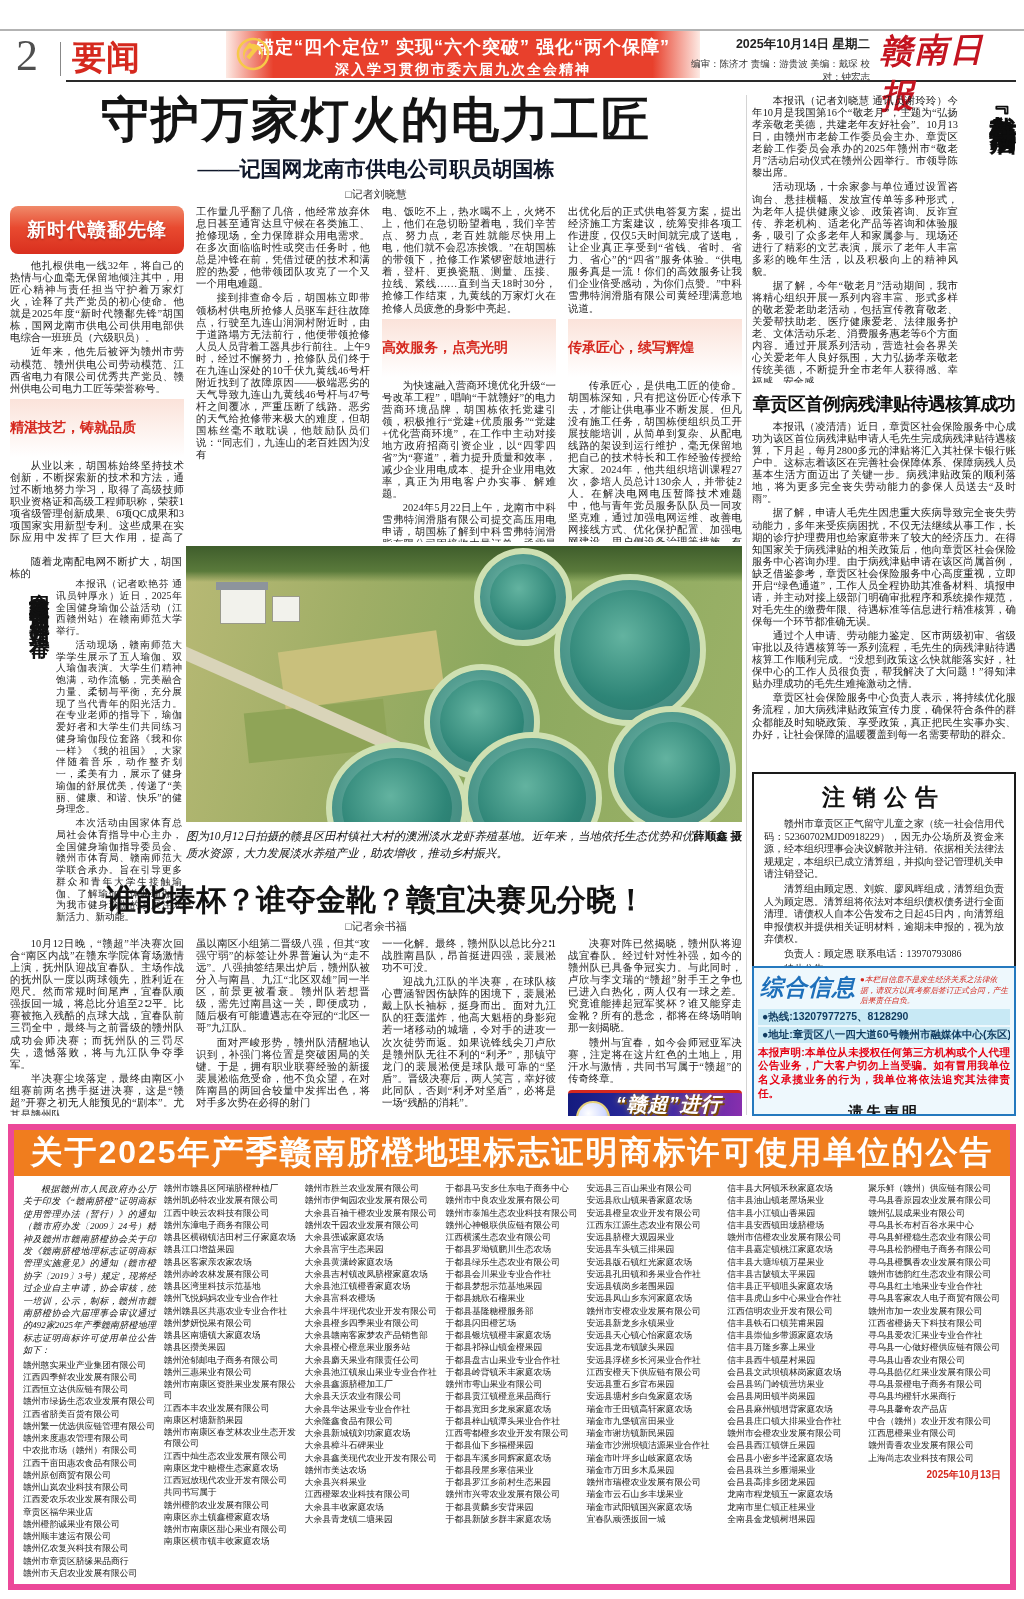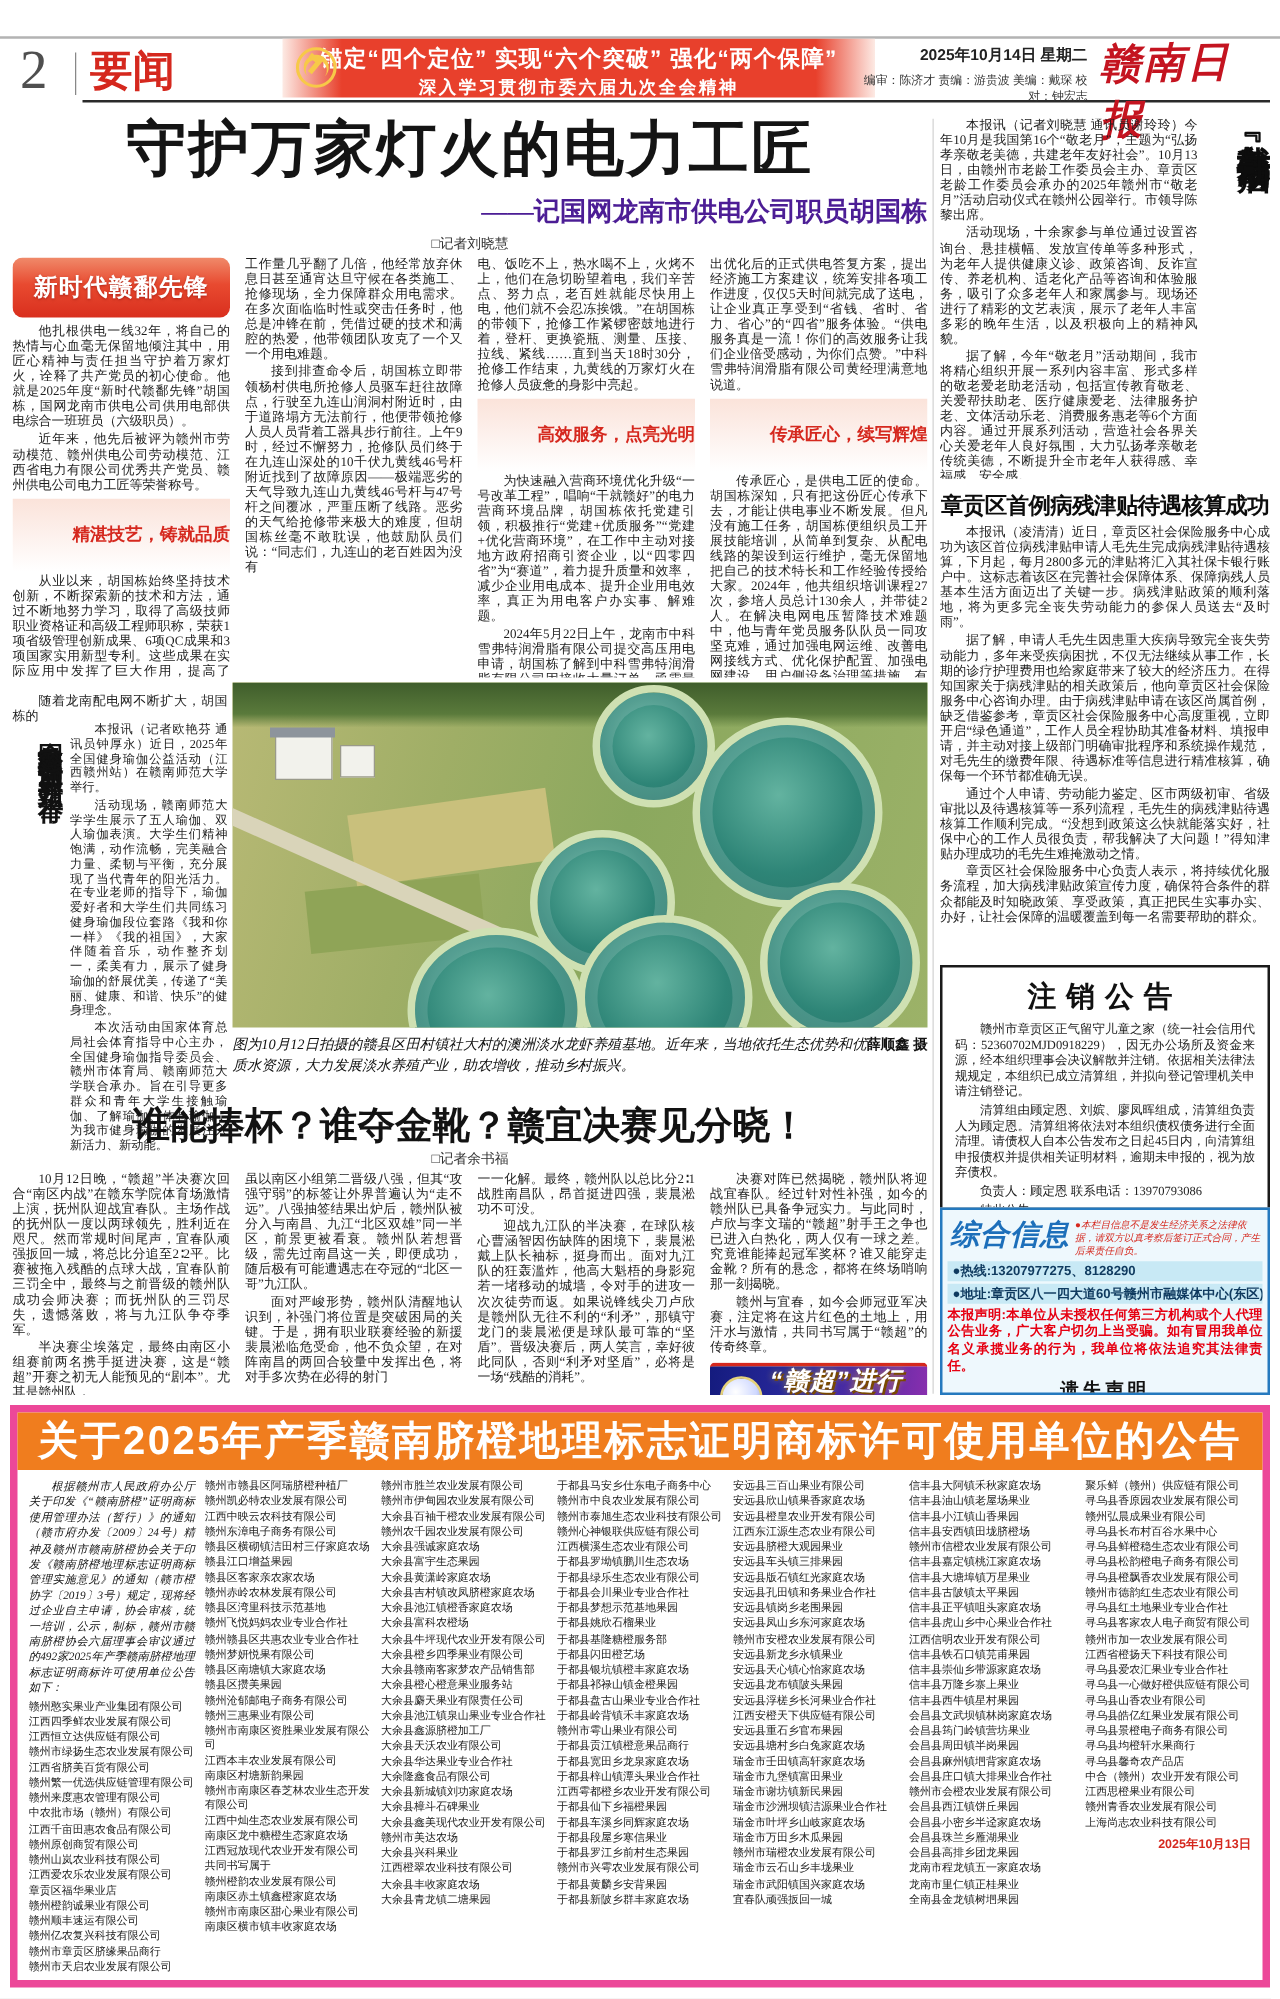--- a/index.html
+++ b/index.html
@@ -19,28 +19,28 @@
   #banner .l2{font-size:14px;font-weight:700;margin-top:2px;letter-spacing:2px;}
   #emblem{position:absolute;left:10px;top:6px;}
   #issue-info{top:36px;left:688px;width:182px;text-align:right;}
   #issue-date{font-size:12.5px;color:#222;font-weight:700;}
   #issue-staff{font-size:9.5px;color:#333;margin-top:5px;}
   #masthead{top:28px;left:880px;width:138px;font-size:33px;font-weight:900;font-style:italic;
             color:#c41420;letter-spacing:2px;transform:rotate(-1deg);}
   
   #lead-headline{top:94px;left:10px;width:732px;text-align:center;font-size:48px;font-weight:900;
                  color:#141414;letter-spacing:2px;line-height:1.1;}
-  #lead-sub{top:155px;left:10px;width:732px;text-align:right;font-size:21px;font-weight:600;color:#4c1d95;}
+  #lead-sub{top:155px;left:10px;width:732px;text-align:center;font-size:21px;font-weight:600;color:#0f172a;}
   #lead-byline{top:187px;left:10px;width:732px;text-align:center;font-size:11px;color:#333;}
   #lead-cols{top:206px;left:10px;width:732px;height:336px;display:flex;gap:12px;overflow:hidden;}
   .col{width:174px;flex:0 0 174px;}
   .para{font-size:10.4px;line-height:1.16;text-align:justify;text-indent:2em;margin:0 0 2px 0;color:#1d1d1d;}
   .cont .para:first-child{text-indent:0;}
   .subhead-band{font-family:"Liberation Sans",sans-serif;color:#d5281e;font-weight:700;font-size:14px;
-                text-align:right;margin:4px 0 3px 0;padding:20px 0;
+                text-align:left;margin:4px 0 3px 0;padding:20px 0;
                 background:linear-gradient(180deg,#fbe3da,#ffffff);}
   #pioneer-box{height:48px;border-radius:8px;margin-bottom:6px;display:flex;align-items:center;justify-content:center;
                background:linear-gradient(180deg,#f08a6a 0%,#e84a30 45%,#d92f1e 100%);
                color:#fff;font-weight:900;font-size:19px;letter-spacing:1px;font-family:"Liberation Sans",sans-serif;
                text-shadow:0 1px 2px rgba(120,0,0,.5);}
   #lead-cont{top:556px;left:10px;width:172px;}
   
   #yoga{top:578px;left:10px;width:172px;height:306px;display:flex;gap:6px;}
   #yoga-title{width:40px;writing-mode:vertical-rl;font-family:"Liberation Sans",sans-serif;font-weight:900;
               font-size:20px;line-height:1.05;letter-spacing:2px;color:#111;}

